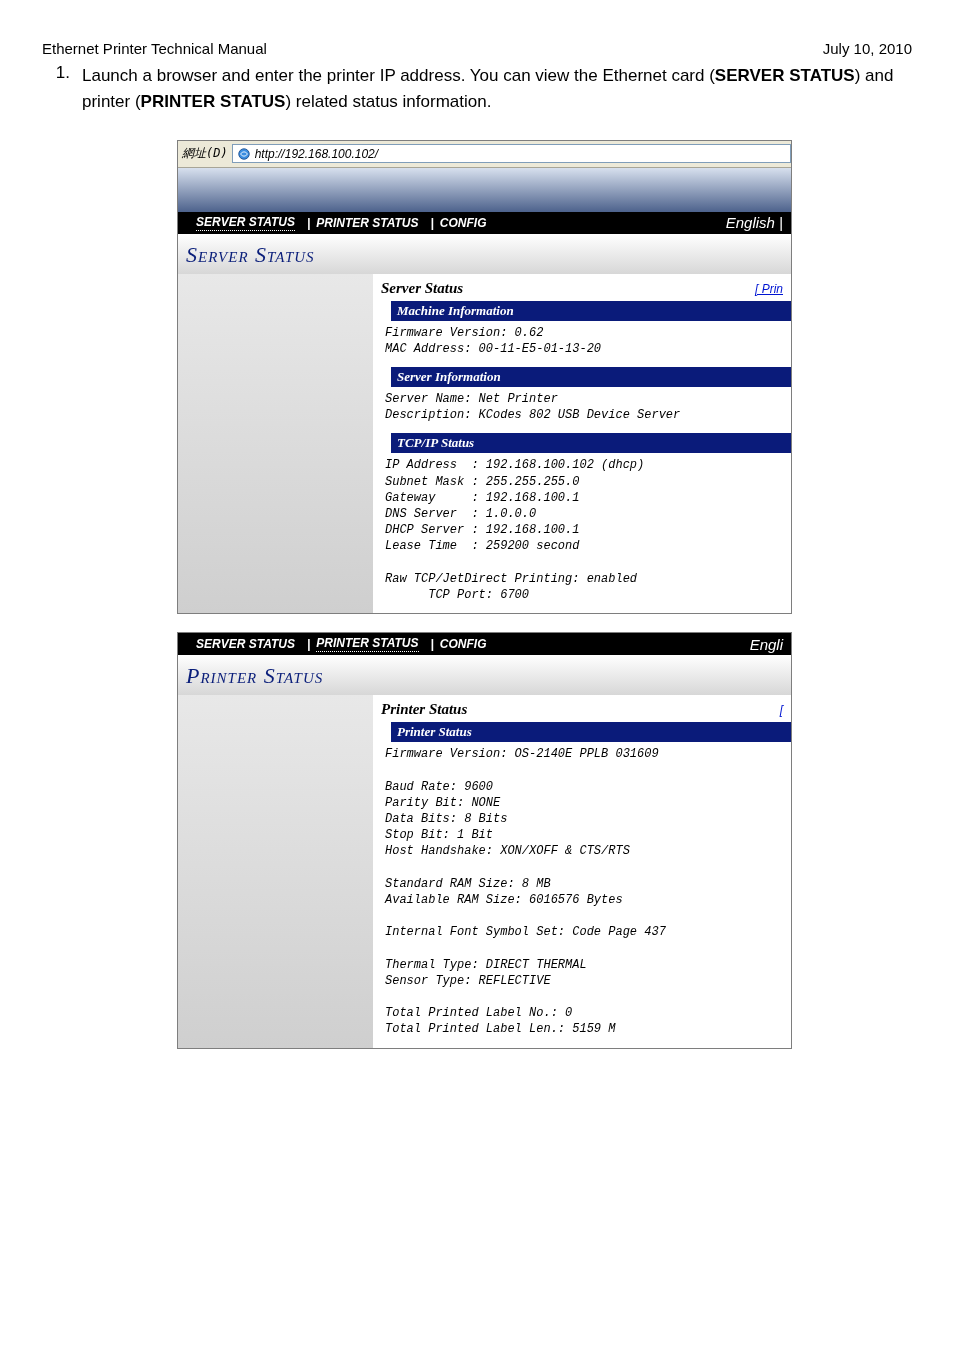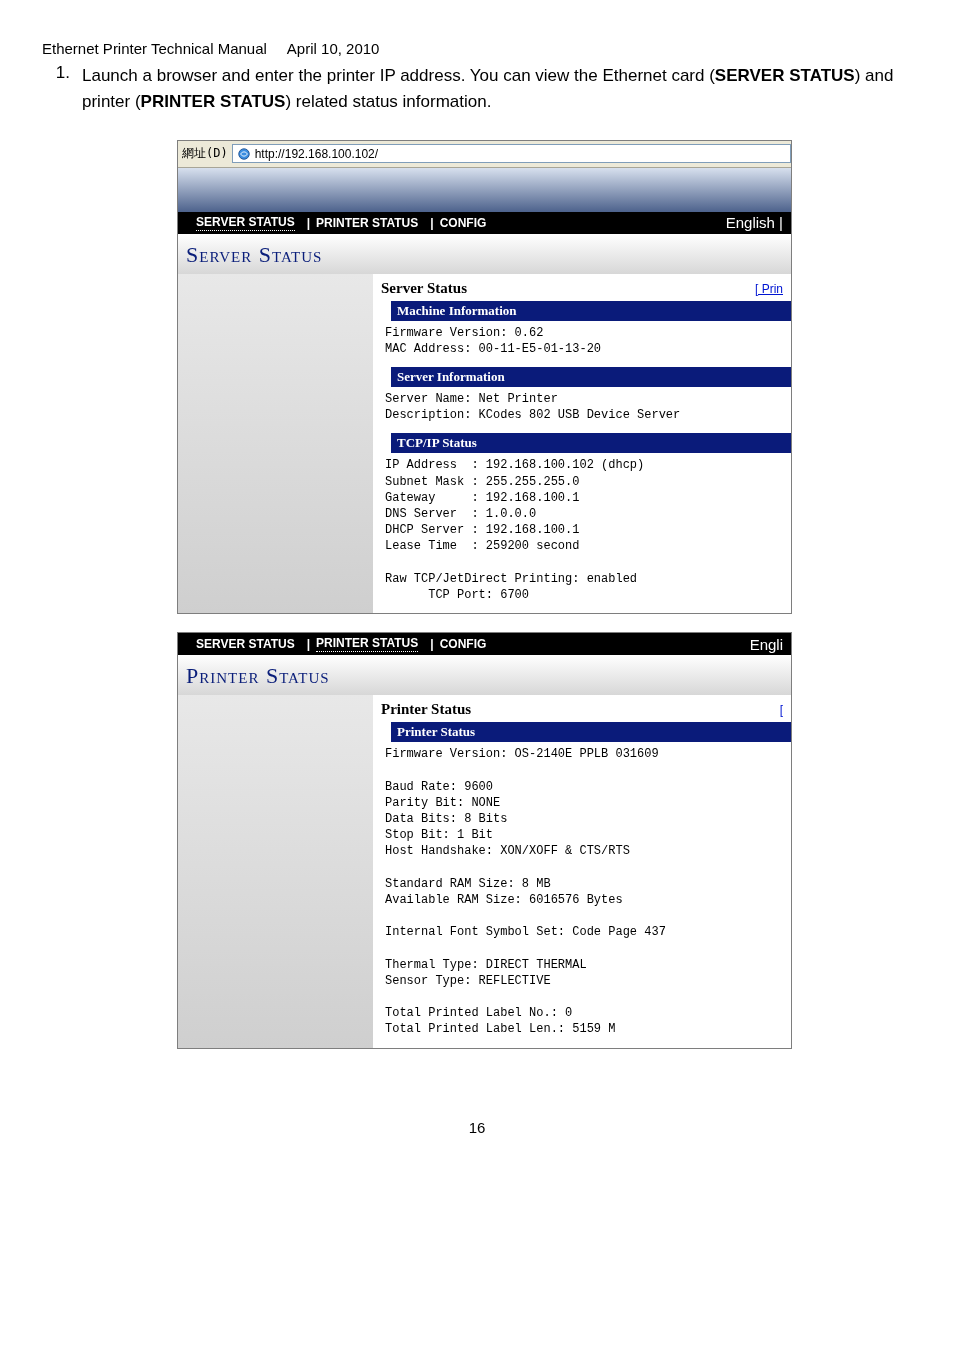--- a/index.html
+++ b/index.html
@@ -9,40 +9,42 @@
     font-size: 16px;
     color:#000;
     background:#fff;
   }
   .page {
     padding: 40px 42px 0 42px;
     box-sizing: border-box;
   }
   .page-header {
     display:flex;
+    justify-content: space-between;
     font-size: 15px;
     margin-bottom: 6px;
     gap: 20px;
   }
   .section-title {
     font-size: 22px;
     font-weight: bold;
     margin: 4px 0 20px 0;
   }
   .step-row { display:flex; margin: 0 0 24px 0; }
   .step-num { width: 28px; flex:none; text-align:right; margin-right:12px; font-size:17px; }
   .step-text { font-size:17px; line-height:1.55; }
   .step-text b { font-weight:bold; }
 
   .shot-wrap { margin-left:135px; width:615px; }
   .shot {
     border:1px solid #7e7e7e;
     background:#7dd3fc;
     margin-bottom:18px;
     overflow:hidden;
+    font-style:italic;
   }
 
   .addr-bar {
     height:26px;
     display:flex;
     align-items:center;
     border-bottom:1px solid #a7a597;
     background:#ece9d8;
     font-size:12px;
     padding-left:4px;
@@ -146,21 +148,21 @@
   }
 
   .page-number { text-align:center; font-size:15px; margin-top:70px; padding-bottom:20px; }
 </style>
 </head>
 <body>
 
 <div class="page">
   <div class="page-header">
     <span>Ethernet Printer Technical Manual</span>
-    <span>April 10, 2010</span>
+    <span>July 10, 2010</span>
   </div>
 
 
   <div class="step-row">
     <div class="step-num">1.</div>
     <div class="step-text">
       <span>Launch a browser and enter the printer IP address. You can view the Ethernet card (</span><b>SERVER STATUS</b><span>) and printer (</span><b>PRINTER STATUS</b><span>) related status information.</span>
     </div>
   </div>
 
@@ -253,14 +255,13 @@
 Sensor Type: REFLECTIVE
 
 Total Printed Label No.: 0
 Total Printed Label Len.: 5159 M</div>
         </div>
       </div>
     </div>
 
   </div>
 
-  <div class="page-number">16</div>
 </div>
 
 </body></html>

